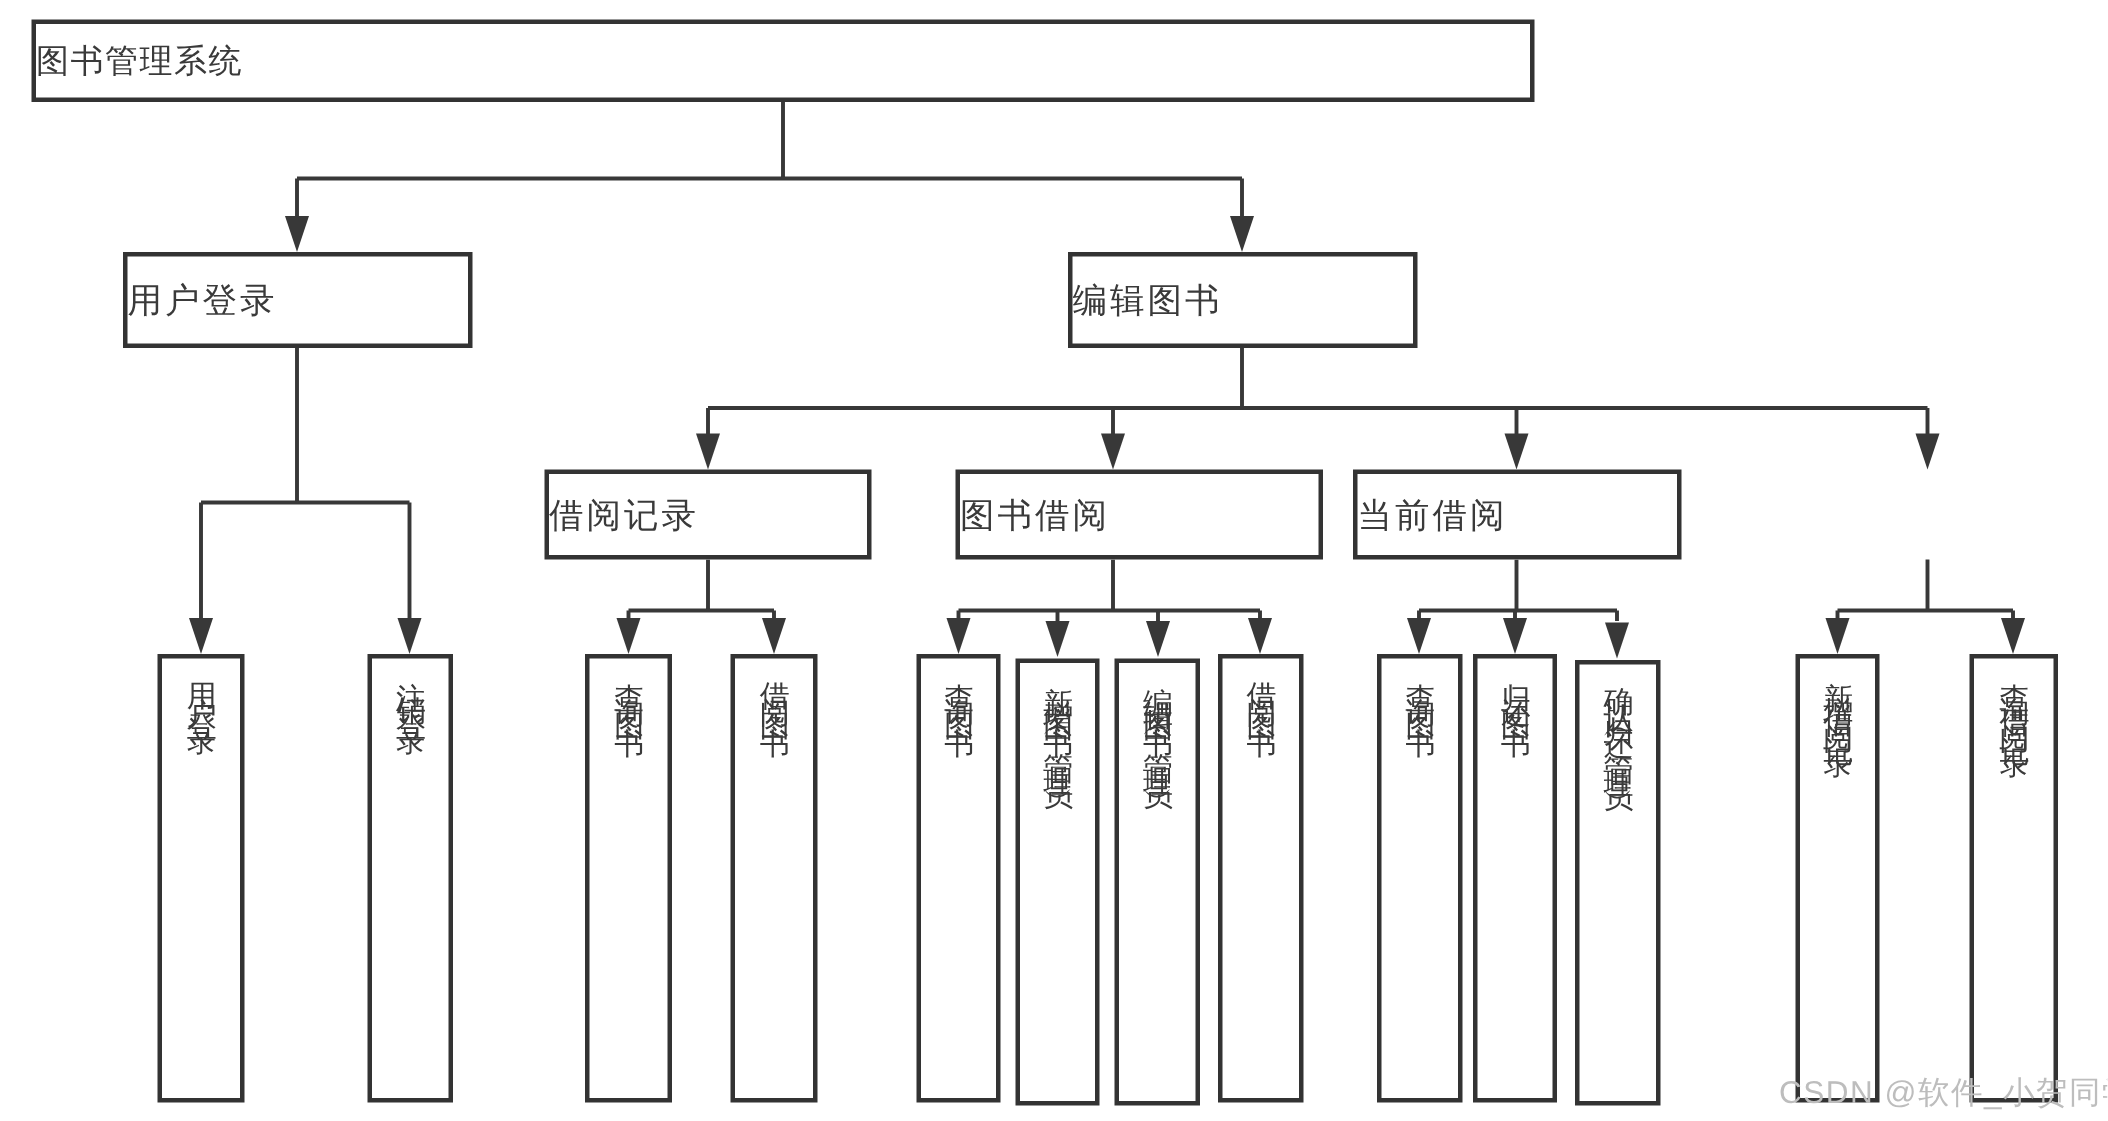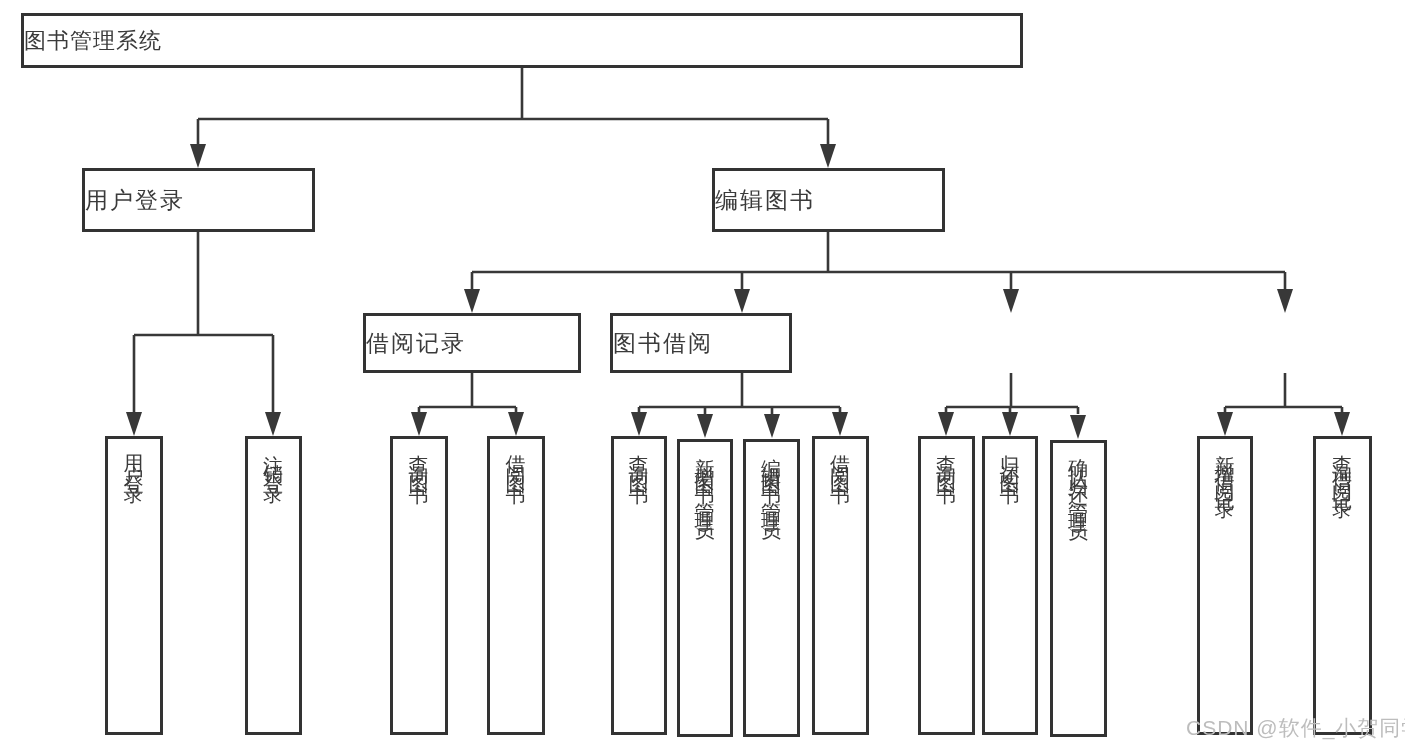--- a/index.html
+++ b/index.html
@@ -82,22 +82,25 @@
   <div class="box hbox" style="left:82px;top:168px;width:233px;height:64px">
     <span>用户登录</span>
   </div>
   <div class="box hbox" style="left:712px;top:168px;width:233px;height:64px">
     <span>编辑图书</span>
   </div>
 
   <div class="box hbox" style="left:363px;top:313px;width:218px;height:60px">
     <span>借阅记录</span>
   </div>
-  <div class="box hbox" style="left:610px;top:313px;width:182px;height:60px">
+  <div class="box hbox" style="left:637px;top:313px;width:245px;height:60px">
     <span>图书借阅</span>
+  </div>
+  <div class="box hbox" style="left:902px;top:313px;width:219px;height:60px">
+    <span>当前借阅</span>
   </div>
 
   <div class="box vbox" style="left:105px;top:436px;width:58px;height:299px">
     <span>用户登录</span>
   </div>
   <div class="box vbox" style="left:245px;top:436px;width:57px;height:299px">
     <span>注销登录</span>
   </div>
 
   <div class="box vbox" style="left:390px;top:436px;width:58px;height:299px">

